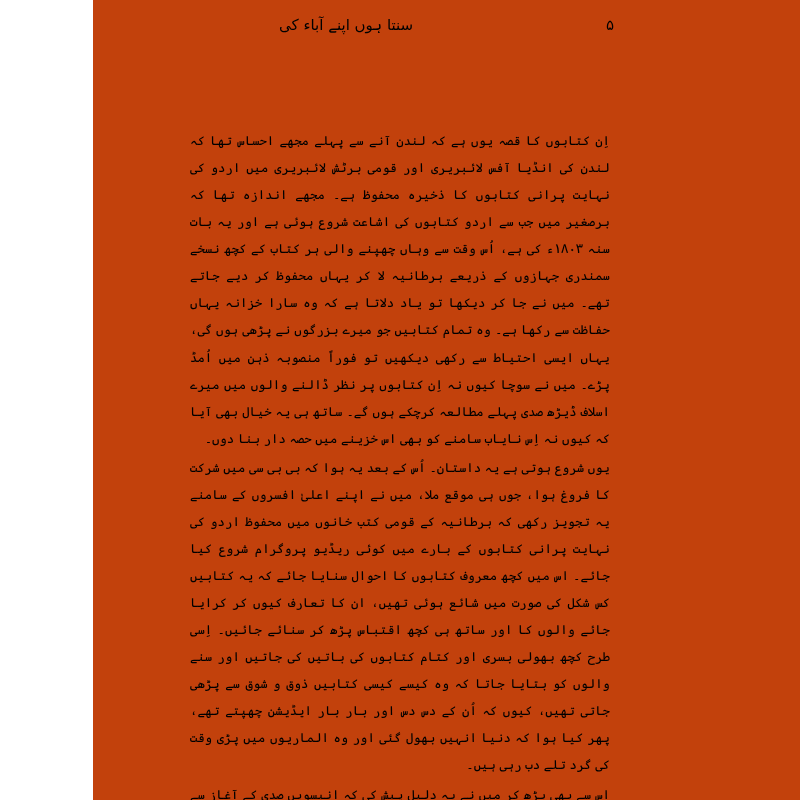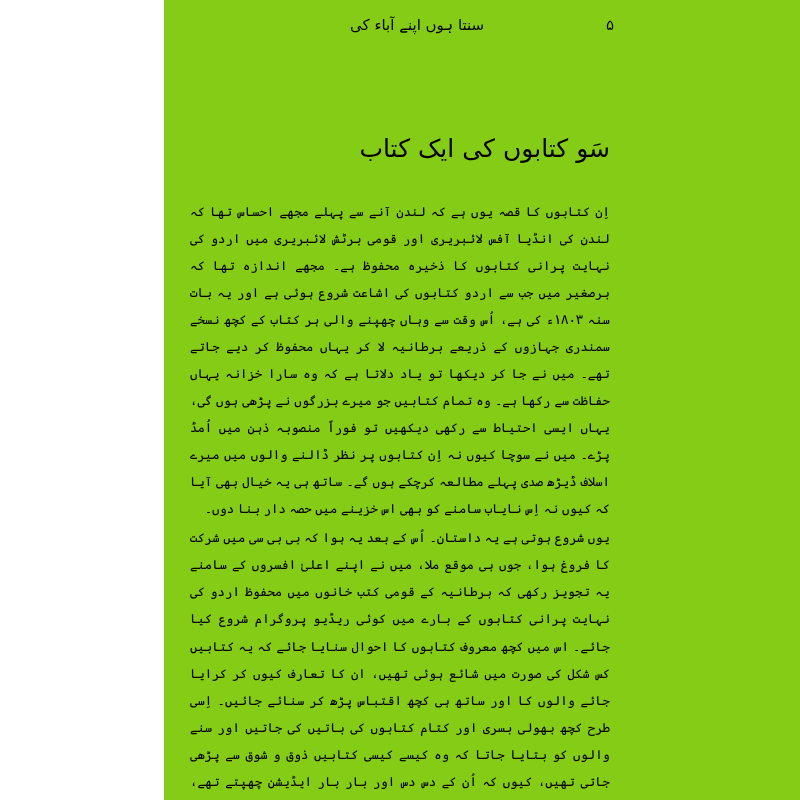--- a/index.html
+++ b/index.html
@@ -9,23 +9,23 @@
   }
   body {
     width: 800px;
     height: 800px;
     overflow: hidden;
     font-family: "DejaVu Sans", "Liberation Sans", sans-serif;
     color: #000000;
   }
   .page {
     position: relative;
-    width: 636px;
+    width: 707px;
     height: 800px;
-    background: #84cc16;
+    background: #c2410c;
     box-sizing: border-box;
     padding: 0;
   }
   .header-row {
     position: absolute;
     top: 14px;
     right: 186px;
     left: 186px;
     height: 26px;
     display: flex;
@@ -85,20 +85,19 @@
 <body>
 
 <div class="page">
 
   <div class="header-row">
     <div class="book-title">سنتا ہوں اپنے آباء کی</div>
     <div class="page-number">۵</div>
   </div>
 
   <div class="content">
-    <h1 class="chapter-title">سَو کتابوں کی ایک کتاب</h1>
     <p class="para">اِن کتابوں کا قصہ یوں ہے کہ لندن آنے سے پہلے مجھے احساس تھا کہ لندن کی انڈیا آفس لائبریری اور قومی برٹش لائبریری میں اردو کی نہایت پرانی کتابوں کا ذخیرہ محفوظ ہے۔ مجھے اندازہ تھا کہ برصغیر میں جب سے اردو کتابوں کی اشاعت شروع ہوئی ہے اور یہ بات سنہ ۱۸۰۳ء کی ہے، اُس وقت سے وہاں چھپنے والی ہر کتاب کے کچھ نسخے سمندری جہازوں کے ذریعے برطانیہ لا کر یہاں محفوظ کر دیے جاتے تھے۔ میں نے جا کر دیکھا تو یاد دلاتا ہے کہ وہ سارا خزانہ یہاں حفاظت سے رکھا ہے۔ وہ تمام کتابیں جو میرے بزرگوں نے پڑھی ہوں گی، یہاں ایسی احتیاط سے رکھی دیکھیں تو فوراً منصوبہ ذہن میں اُمڈ پڑے۔ میں نے سوچا کیوں نہ اِن کتابوں پر نظر ڈالنے والوں میں میرے اسلاف ڈیڑھ صدی پہلے مطالعہ کرچکے ہوں گے۔ ساتھ ہی یہ خیال بھی آیا کہ کیوں نہ اِس نایاب سامنے کو بھی اس خزینے میں حصہ دار بنا دوں۔</p>
     <p class="para">یوں شروع ہوتی ہے یہ داستان۔ اُس کے بعد یہ ہوا کہ بی بی سی میں شرکت کا فروغ ہوا، جوں ہی موقع ملا، میں نے اپنے اعلیٰ افسروں کے سامنے یہ تجویز رکھی کہ برطانیہ کے قومی کتب خانوں میں محفوظ اردو کی نہایت پرانی کتابوں کے بارے میں کوئی ریڈیو پروگرام شروع کیا جائے۔ اس میں کچھ معروف کتابوں کا احوال سنایا جائے کہ یہ کتابیں کس شکل کی صورت میں شائع ہوئی تھیں، ان کا تعارف کیوں کر کرایا جائے والوں کا اور ساتھ ہی کچھ اقتباس پڑھ کر سنائے جائیں۔ اِسی طرح کچھ بھولی بسری اور کتام کتابوں کی باتیں کی جاتیں اور سنے والوں کو بتایا جاتا کہ وہ کیسے کیسی کتابیں ذوق و شوق سے پڑھی جاتی تھیں، کیوں کہ اُن کے دس دس اور بار بار ایڈیشن چھپتے تھے، پھر کیا ہوا کہ دنیا انہیں بھول گئی اور وہ الماریوں میں پڑی وقت کی گرد تلے دب رہی ہیں۔</p>
     <p class="para">اس سے بھی بڑھ کر میں نے یہ دلیل پیش کی کہ انیسویں صدی کے آغاز سے لے کر انجام تک کہ کیسے کیسے موضوعات پر قلم اٹھائے گئے، وقت کروٹیں لیتا گیا تو موضوع نئی شکل اختیار کرتے گئے اور یہ حالات کا اونچ نیچ کا اظہار اِن کتابوں میں کیوں کر ہوتا ہے۔ آخر میں یہ کہ اردو زبان وقت کے ساتھ کیسے کیسے بدلتی گئی اور یہ کہ ہماری بھرم بھرم موضوعات کے لیے کیسی زبان استعمال کی جاتی تھی اور گلی کوچوں کی بولی کا کیا انداز تھا۔</p>
 
   </div>
 
 </div>
 
 </body></html>

